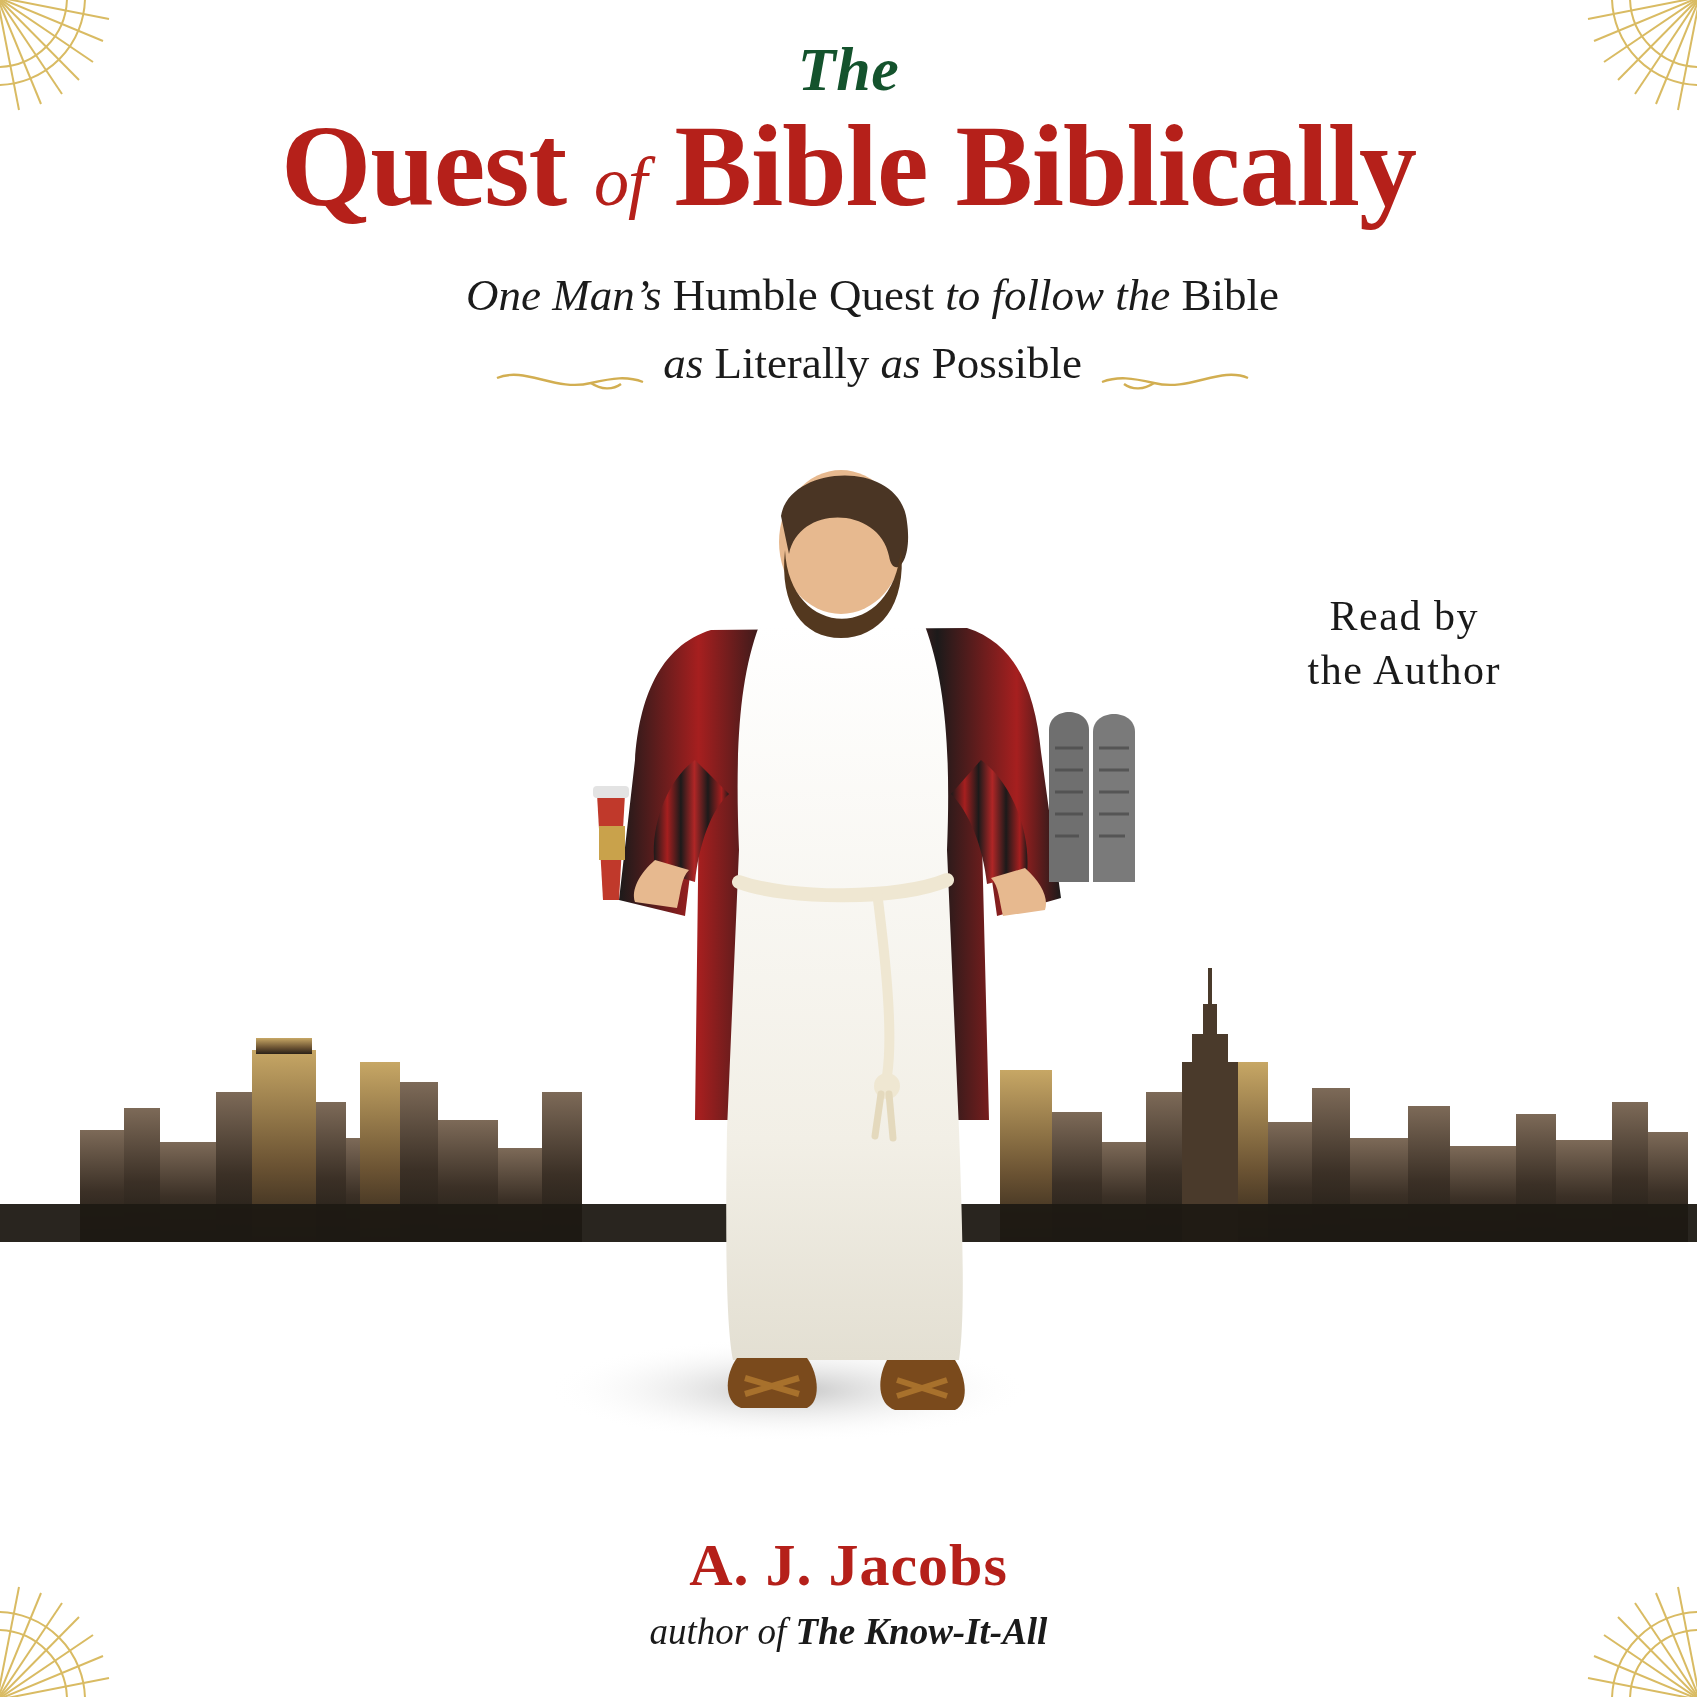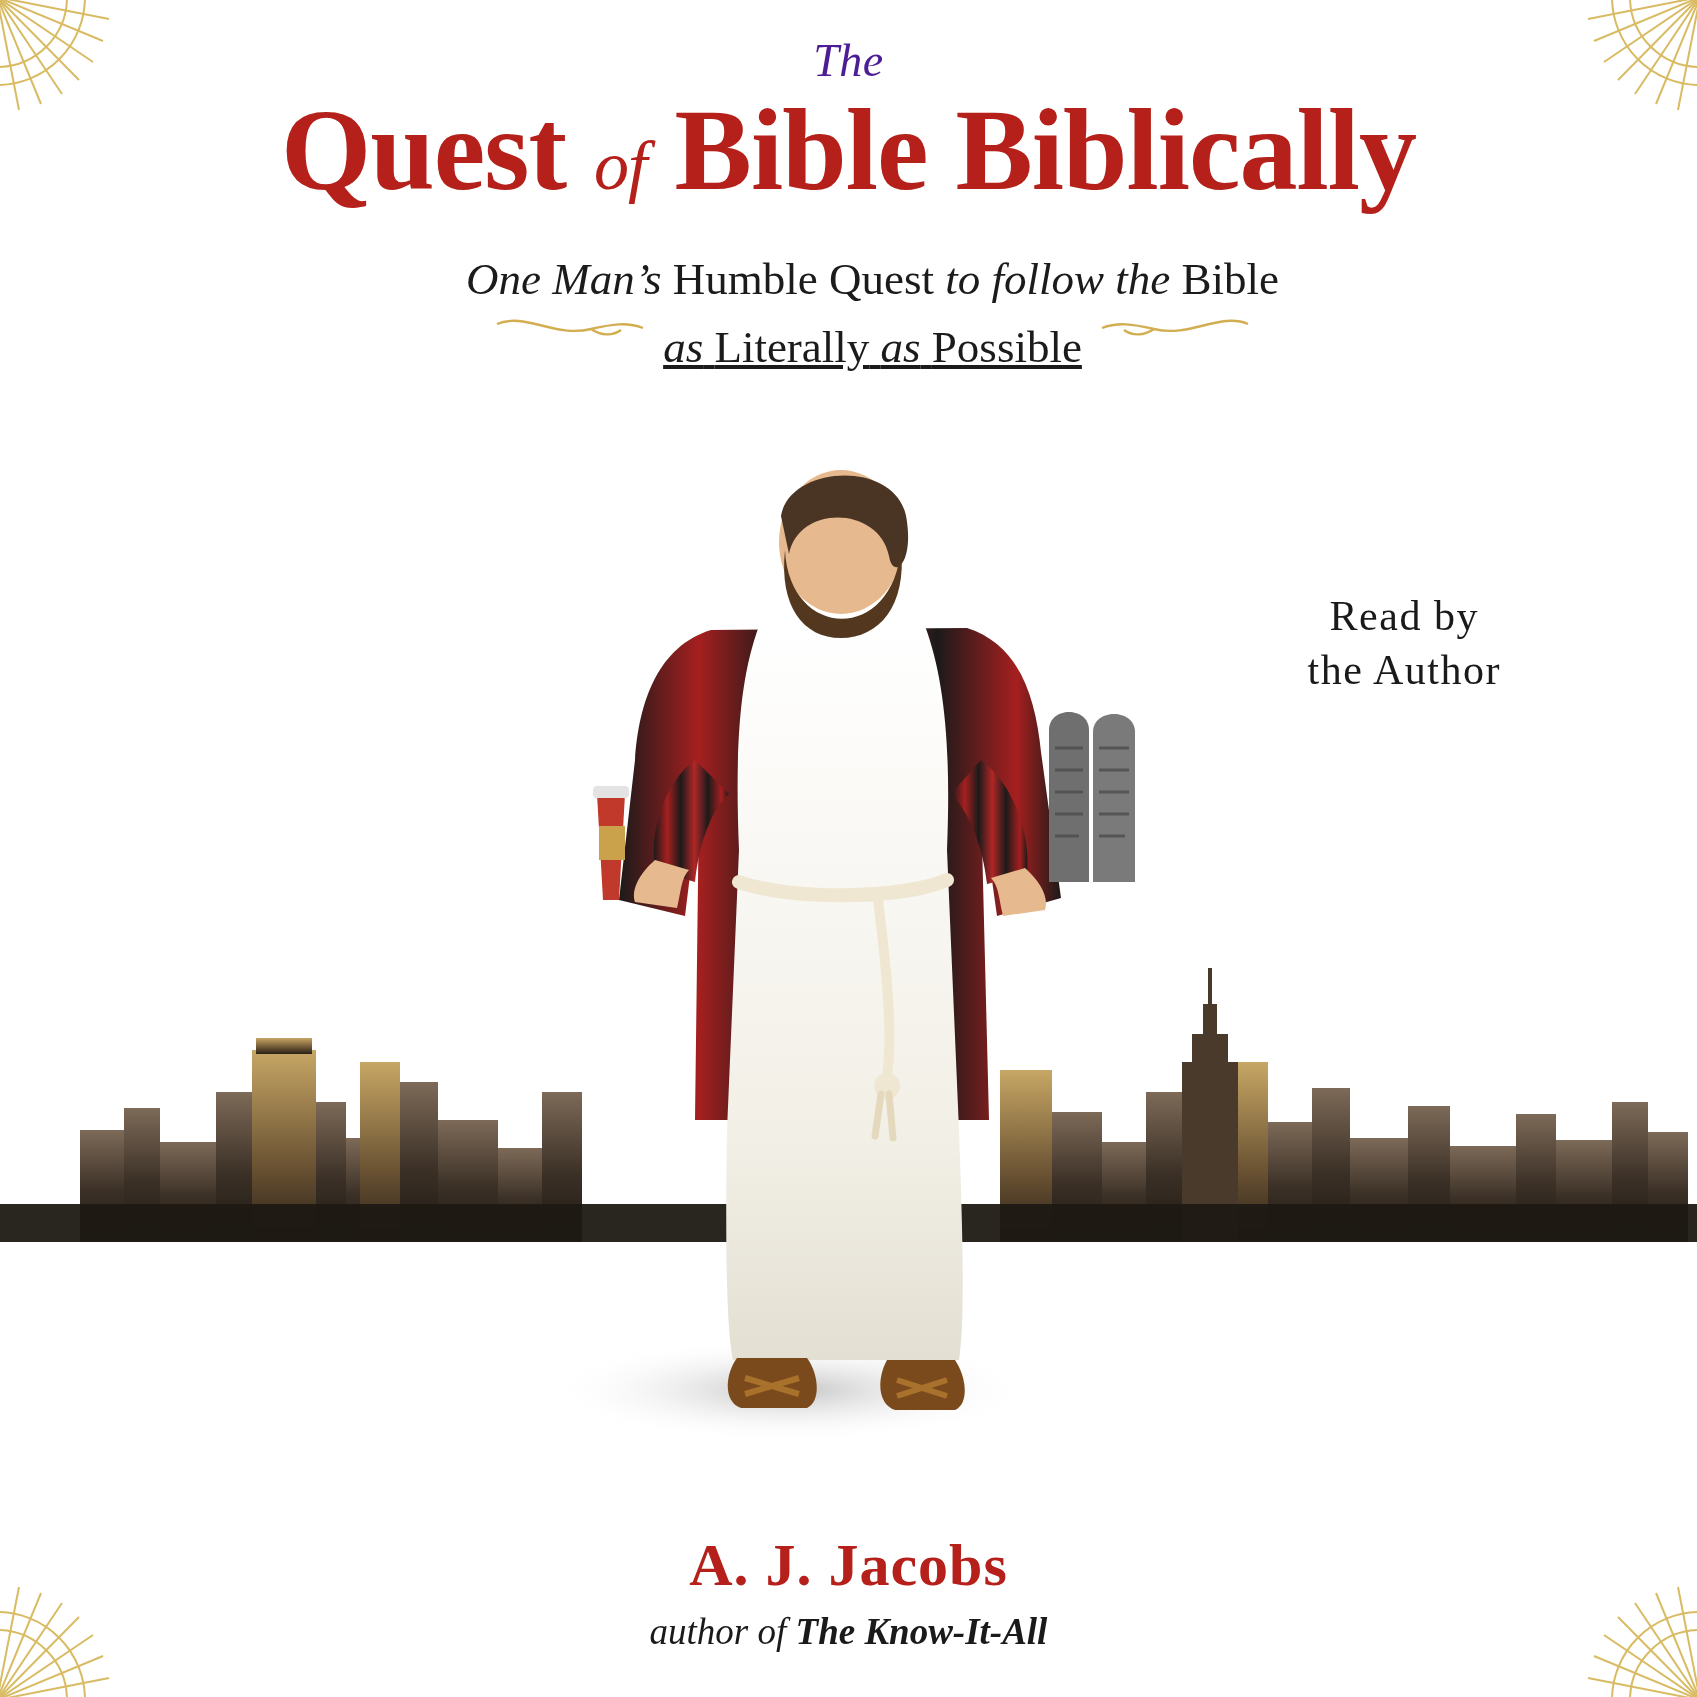--- a/index.html
+++ b/index.html
@@ -36,25 +36,26 @@
 
   
   .title-block {
     position: absolute;
     top: 38px;
     left: 0;
     right: 0;
     text-align: center;
   }
   .title-the {
-    color: #4c1d95;
-    font-size: 46px;
+    color: #14532d;
+    font-size: 62px;
     font-style: italic;
     line-height: 1;
     letter-spacing: 0.5px;
+    font-weight: bold;
   }
   .title-main {
     color: #b5201a;
     font-size: 116px;
     line-height: 1.05;
     margin-top: 6px;
     font-weight: 700;
     letter-spacing: -1px;
     white-space: nowrap;
   }
@@ -66,25 +67,24 @@
   .subtitle {
     margin-top: 36px;
     color: #1b1b1b;
     font-size: 45px;
     line-height: 1.42;
     padding-left: 48px;
   }
   .subtitle .it { font-style: italic; }
   .sub-line2 {
     display: flex;
-    align-items: flex-start;
+    align-items: flex-end;
     justify-content: center;
     gap: 18px;
     margin-top: 4px;
-    text-decoration: underline;
   }
   .flourish { display: block; }
 
   
   .read-by {
     position: absolute;
     top: 590px;
     right: 196px;
     text-align: center;
     color: #1a1a1a;

